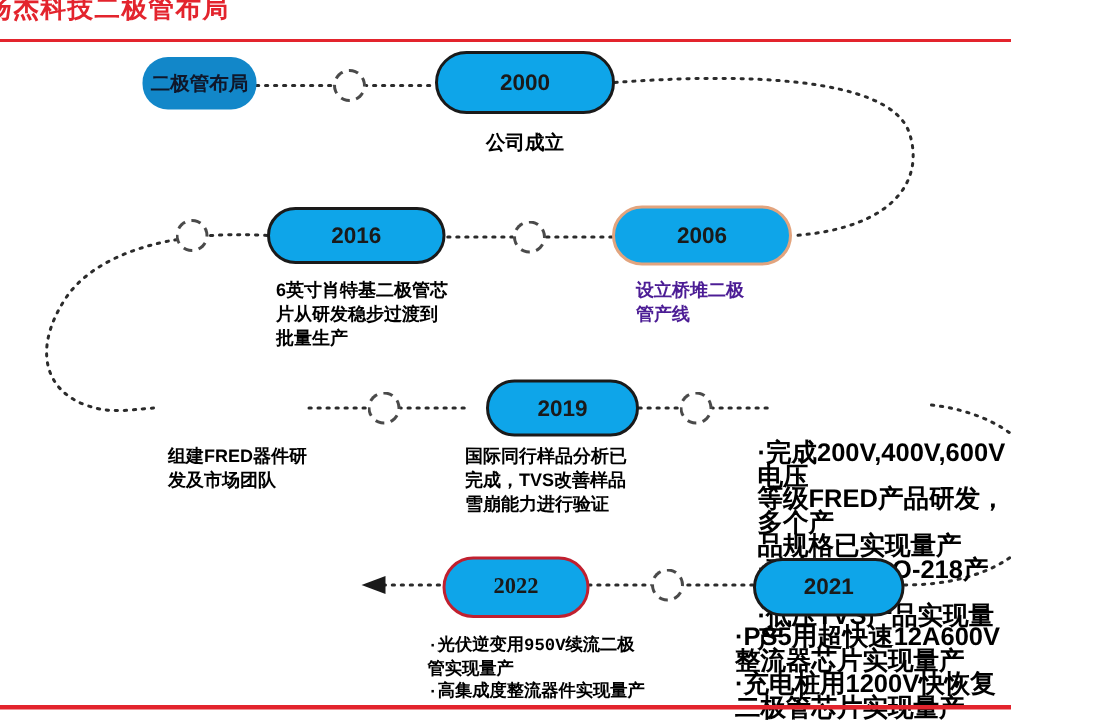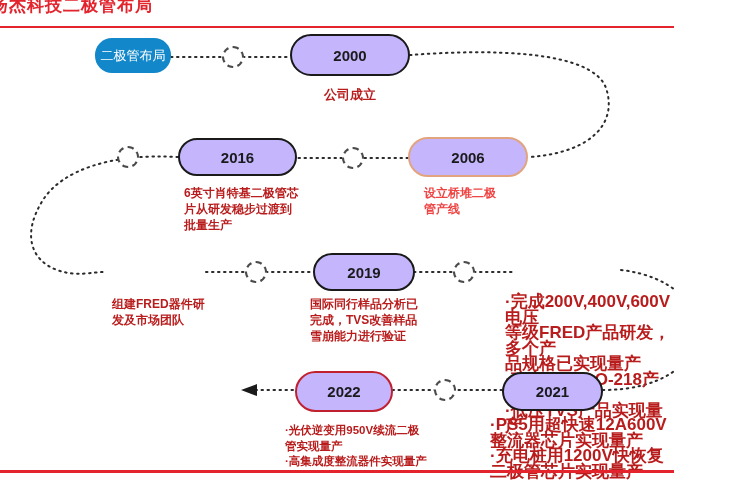--- a/index.html
+++ b/index.html
@@ -9,37 +9,37 @@
   }
   .page-title{
     position:absolute;left:-9px;top:-6px;font-size:17px;font-weight:bold;
     color:#e3242d;letter-spacing:1px;white-space:nowrap;
   }
   .title-rule{position:absolute;left:0;top:26px;width:737px;height:2px;background:#e3242d;}
   .bottom-rule{position:absolute;left:0;top:470px;width:737px;height:3px;background:#e3242d;}
   svg.connectors{position:absolute;left:0;top:0;}
   .pill{
     position:absolute;display:flex;align-items:center;justify-content:center;
-    background:#c4b5fd;border:2px solid #1a1a1a;border-radius:21px;
+    background:#0ea5e9;border:2px solid #1a1a1a;border-radius:21px;
     font-size:15px;font-weight:bold;color:#1a1a1a;box-sizing:border-box;
   }
   .pill.orange{border-color:#e2a47e;}
   .pill.pink{border-color:#d4506e;}
   .pill.blue{border-color:#2589c9;}
   .pill.red{border-color:#c1202f;}
   .start-pill{
     position:absolute;display:flex;align-items:center;justify-content:center;
-    background:#1287c9;color:#ffffff;border-radius:17px;
-    font-size:13px;font-weight:normal;box-sizing:border-box;
+    background:#1287c9;color:#0f172a;border-radius:17px;
+    font-size:13px;font-weight:bold;box-sizing:border-box;
   }
   .caption{
-    position:absolute;font-size:12px;font-weight:bold;color:#b91c1c;
+    position:absolute;font-size:12px;font-weight:bold;color:#000000;
     line-height:16px;white-space:pre-line;
   }
-  .caption.blue{color:#ef4444;}
+  .caption.blue{color:#4c1d95;}
   .caption.center{text-align:center;}
   .node-circle{
     position:absolute;width:18px;height:18px;border:2px dashed #4a4a4a;
     border-radius:50%;background:#ffffff;box-sizing:content-box;
   }
 </style>
 </head>
 <body>
 
 <div class="canvas">
@@ -79,36 +79,36 @@
 管产线</div>
 
   <div class="pill" style="left:178px;top:138px;width:119px;height:38px;">2016</div>
   <div class="caption" style="left:184px;top:185px;">6英寸肖特基二极管芯
 片从研发稳步过渡到
 批量生产</div>
 
   <div class="caption" style="left:112px;top:296px;">组建FRED器件研
 发及市场团队</div>
 
-  <div class="pill" style="left:313px;top:253px;width:102px;height:38px;">2019</div>
+  <div class="pill" style="left:324px;top:253px;width:102px;height:38px;">2019</div>
   <div class="caption" style="left:310px;top:296px;">国际同行样品分析已
 完成，TVS改善样品
 雪崩能力进行验证</div>
 
   <div class="caption" style="left:505px;top:294px;font-size:17px;line-height:15.5px;">·完成200V,400V,600V电压
 等级FRED产品研发，多个产
 品规格已实现量产
 ·建立TVS DO-218产品平台
 ·低压TVS产品实现量产</div>
 
   <div class="pill" style="left:502px;top:372px;width:101px;height:39px;">2021</div>
   <div class="caption" style="left:490px;top:417px;font-size:17px;line-height:15.5px;">·PS5用超快速12A600V
 整流器芯片实现量产
 ·充电桩用1200V快恢复
 二极管芯片实现量产</div>
 
-  <div class="pill red" style="left:295px;top:371px;width:98px;height:41px;">2022</div>
-  <div class="caption" style="left:285px;top:423px;font-size:11.5px;line-height:15.5px;">·光伏逆变用950V续流二极
+  <div class="pill red" style="left:295px;top:371px;width:98px;height:41px;font-family:Liberation Serif, serif;">2022</div>
+  <div class="caption" style="left:285px;top:423px;font-size:11.5px;line-height:15.5px;font-family:Liberation Mono, monospace;">·光伏逆变用950V续流二极
 管实现量产
 ·高集成度整流器件实现量产</div>
 
   <div class="bottom-rule"></div>
 </div>
 
 </body></html>

